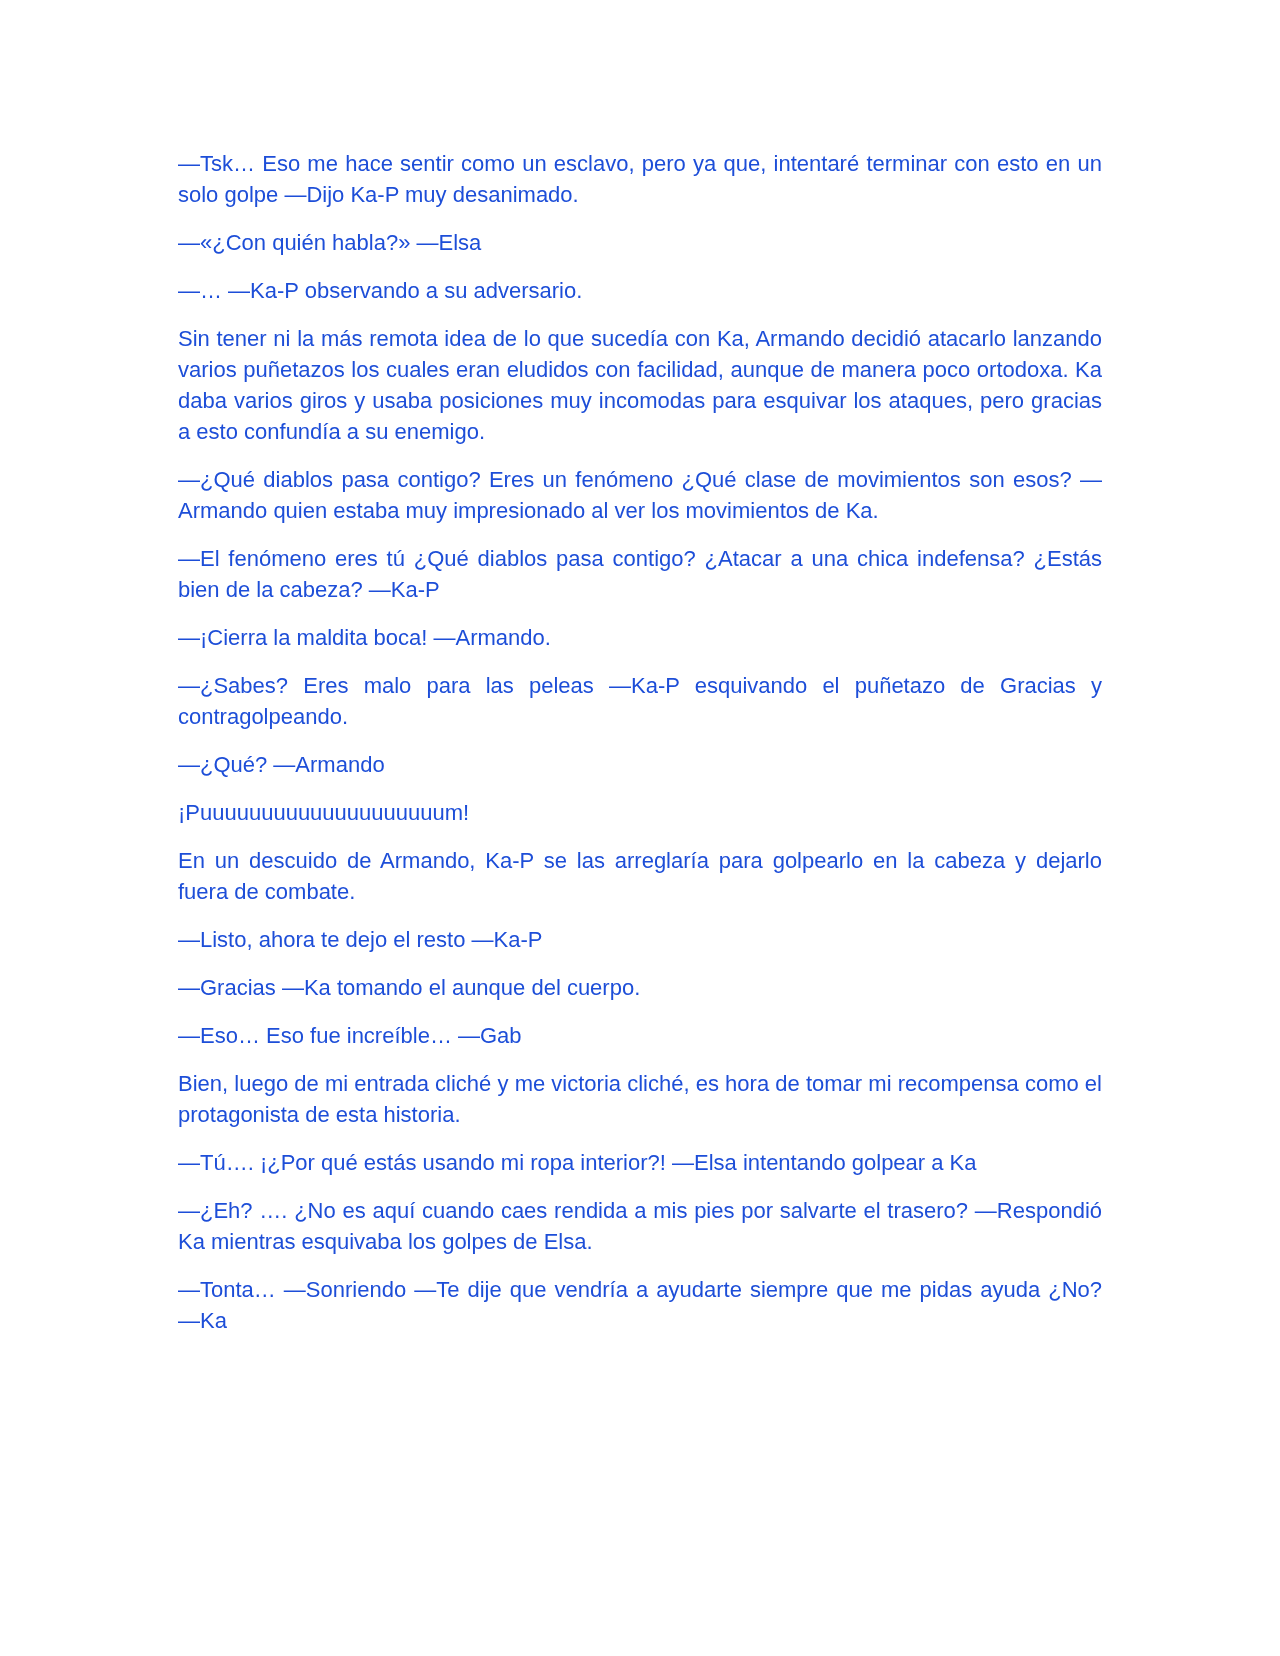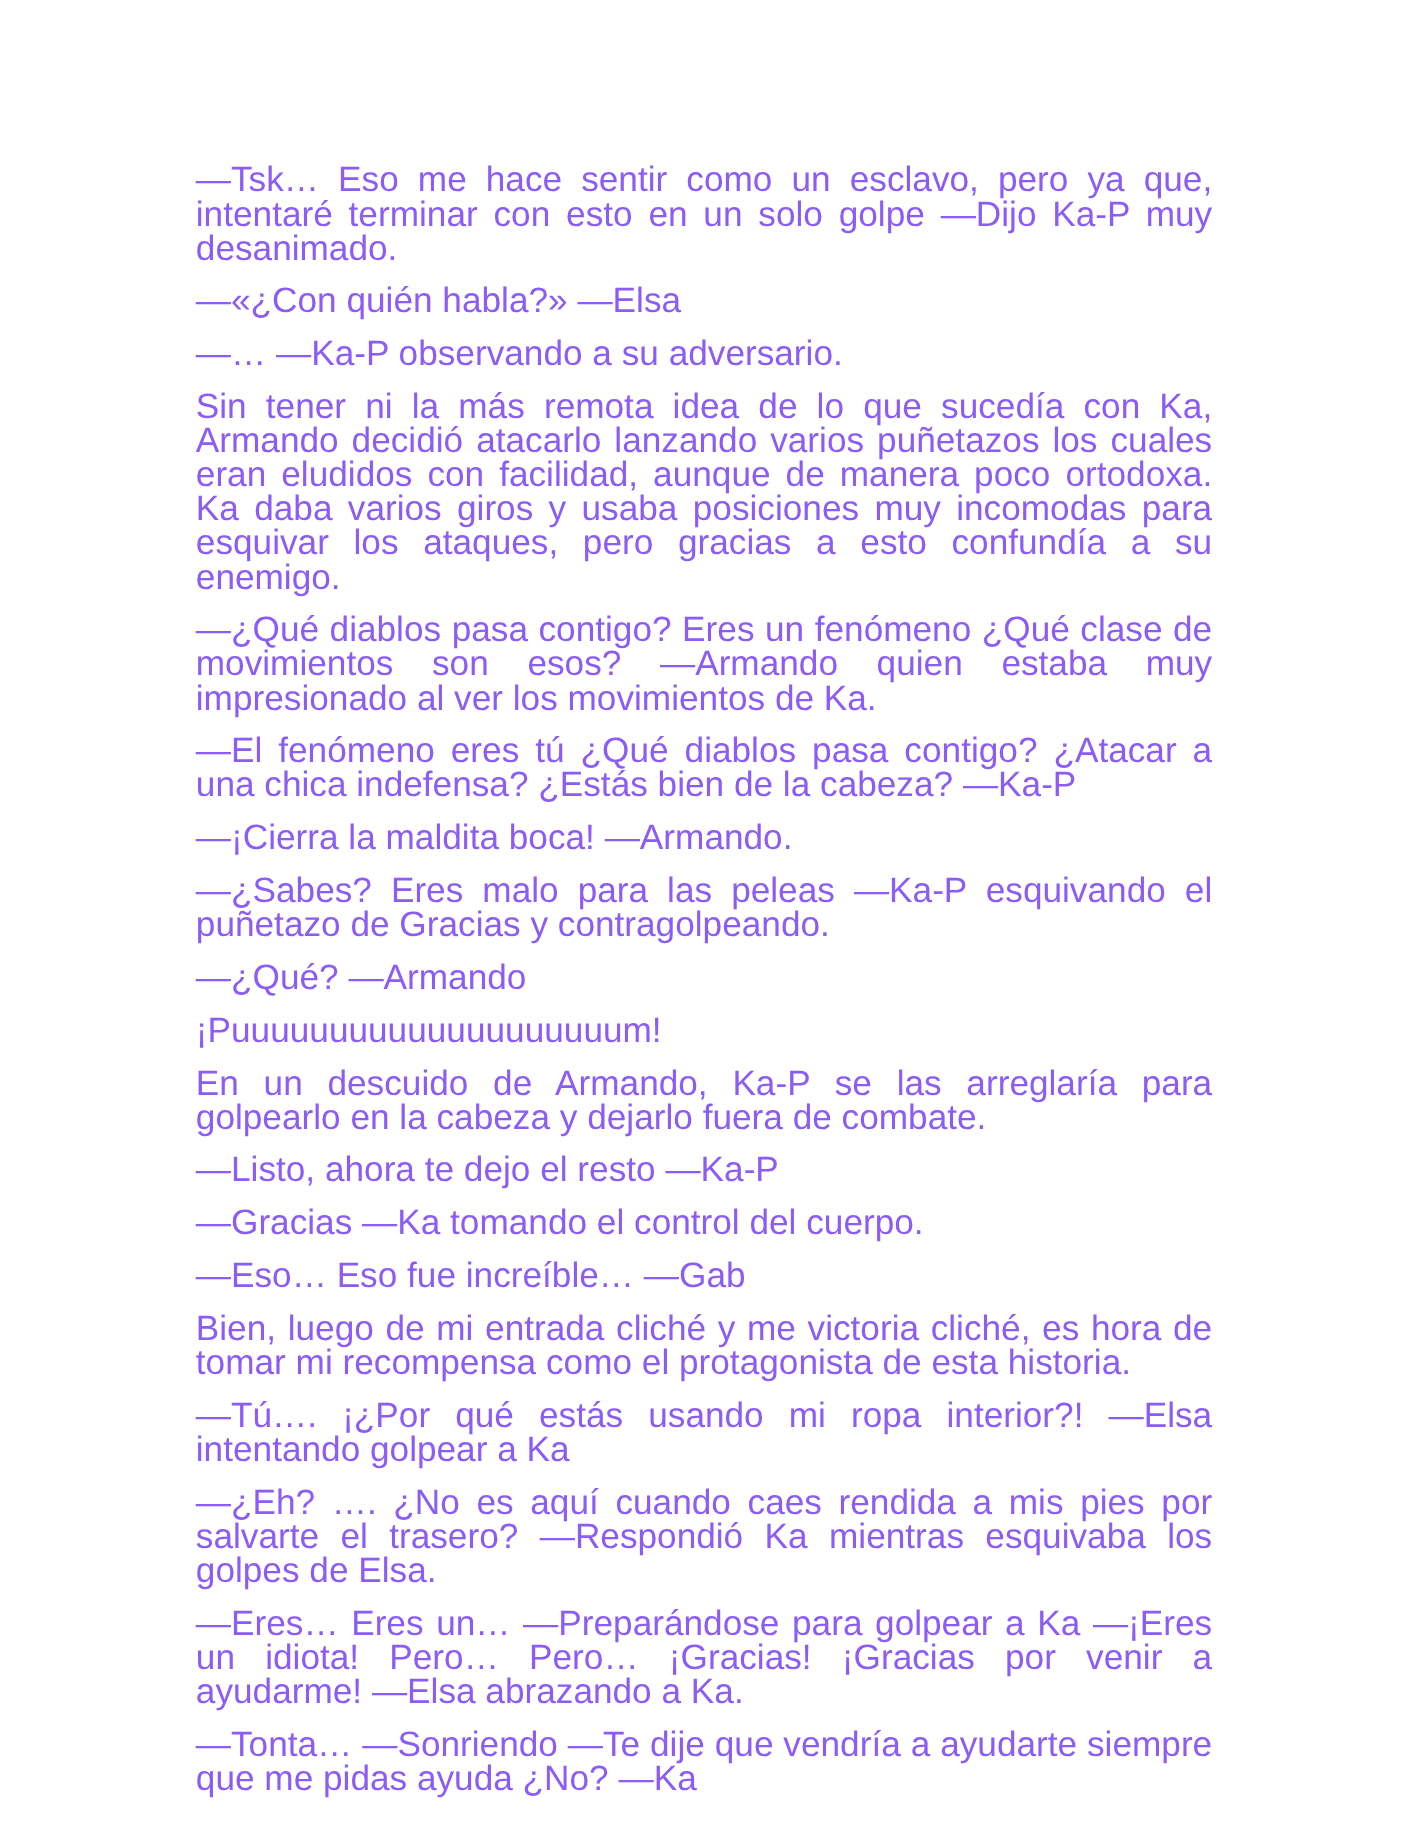--- a/index.html
+++ b/index.html
@@ -11,23 +11,23 @@
       width: 1280px;
       height: 1656px;
       position: relative;
       overflow: hidden;
     }
     .page {
       position: absolute;
       left: 178px;
       top: 148px;
       width: 924px;
-      color: #8b5cf6;
+      color: #1d4ed8;
       font-family: "Liberation Sans", "DejaVu Sans", sans-serif;
-      font-size: 32px;
+      font-size: 22px;
       line-height: 31px;
     }
     .para {
       margin: 0 0 17px 0;
       text-align: justify;
       hyphens: none;
     }
     .para.italic {
     }
   </style>
@@ -40,20 +40,19 @@
   <p class="para">—… —Ka-P observando a su adversario.</p>
   <p class="para italic">Sin tener ni la más remota idea de lo que sucedía con Ka, Armando decidió atacarlo lanzando varios puñetazos los cuales eran eludidos con facilidad, aunque de manera poco ortodoxa. Ka daba varios giros y usaba posiciones muy incomodas para esquivar los ataques, pero gracias a esto confundía a su enemigo.</p>
   <p class="para">—¿Qué diablos pasa contigo? Eres un fenómeno ¿Qué clase de movimientos son esos? —Armando quien estaba muy impresionado al ver los movimientos de Ka.</p>
   <p class="para">—El fenómeno eres tú ¿Qué diablos pasa contigo? ¿Atacar a una chica indefensa? ¿Estás bien de la cabeza? —Ka-P</p>
   <p class="para">—¡Cierra la maldita boca! —Armando.</p>
   <p class="para">—¿Sabes? Eres malo para las peleas —Ka-P esquivando el puñetazo de Gracias y contragolpeando.</p>
   <p class="para">—¿Qué? —Armando</p>
   <p class="para">¡Puuuuuuuuuuuuuuuuuuuum!</p>
   <p class="para italic">En un descuido de Armando, Ka-P se las arreglaría para golpearlo en la cabeza y dejarlo fuera de combate.</p>
   <p class="para">—Listo, ahora te dejo el resto —Ka-P</p>
-  <p class="para">—Gracias —Ka tomando el control del cuerpo.</p>
+  <p class="para">—Gracias —Ka tomando el aunque del cuerpo.</p>
   <p class="para">—Eso… Eso fue increíble… —Gab</p>
   <p class="para">Bien, luego de mi entrada cliché y me victoria cliché, es hora de tomar mi recompensa como el protagonista de esta historia.</p>
   <p class="para">—Tú…. ¡¿Por qué estás usando mi ropa interior?! —Elsa intentando golpear a Ka</p>
   <p class="para">—¿Eh? …. ¿No es aquí cuando caes rendida a mis pies por salvarte el trasero? —Respondió Ka mientras esquivaba los golpes de Elsa.</p>
-  <p class="para">—Eres… Eres un… —Preparándose para golpear a Ka —¡Eres un idiota! Pero… Pero… ¡Gracias! ¡Gracias por venir a ayudarme! —Elsa abrazando a Ka.</p>
   <p class="para">—Tonta… —Sonriendo —Te dije que vendría a ayudarte siempre que me pidas ayuda ¿No? —Ka</p>
 </div>
 
 </body></html>

